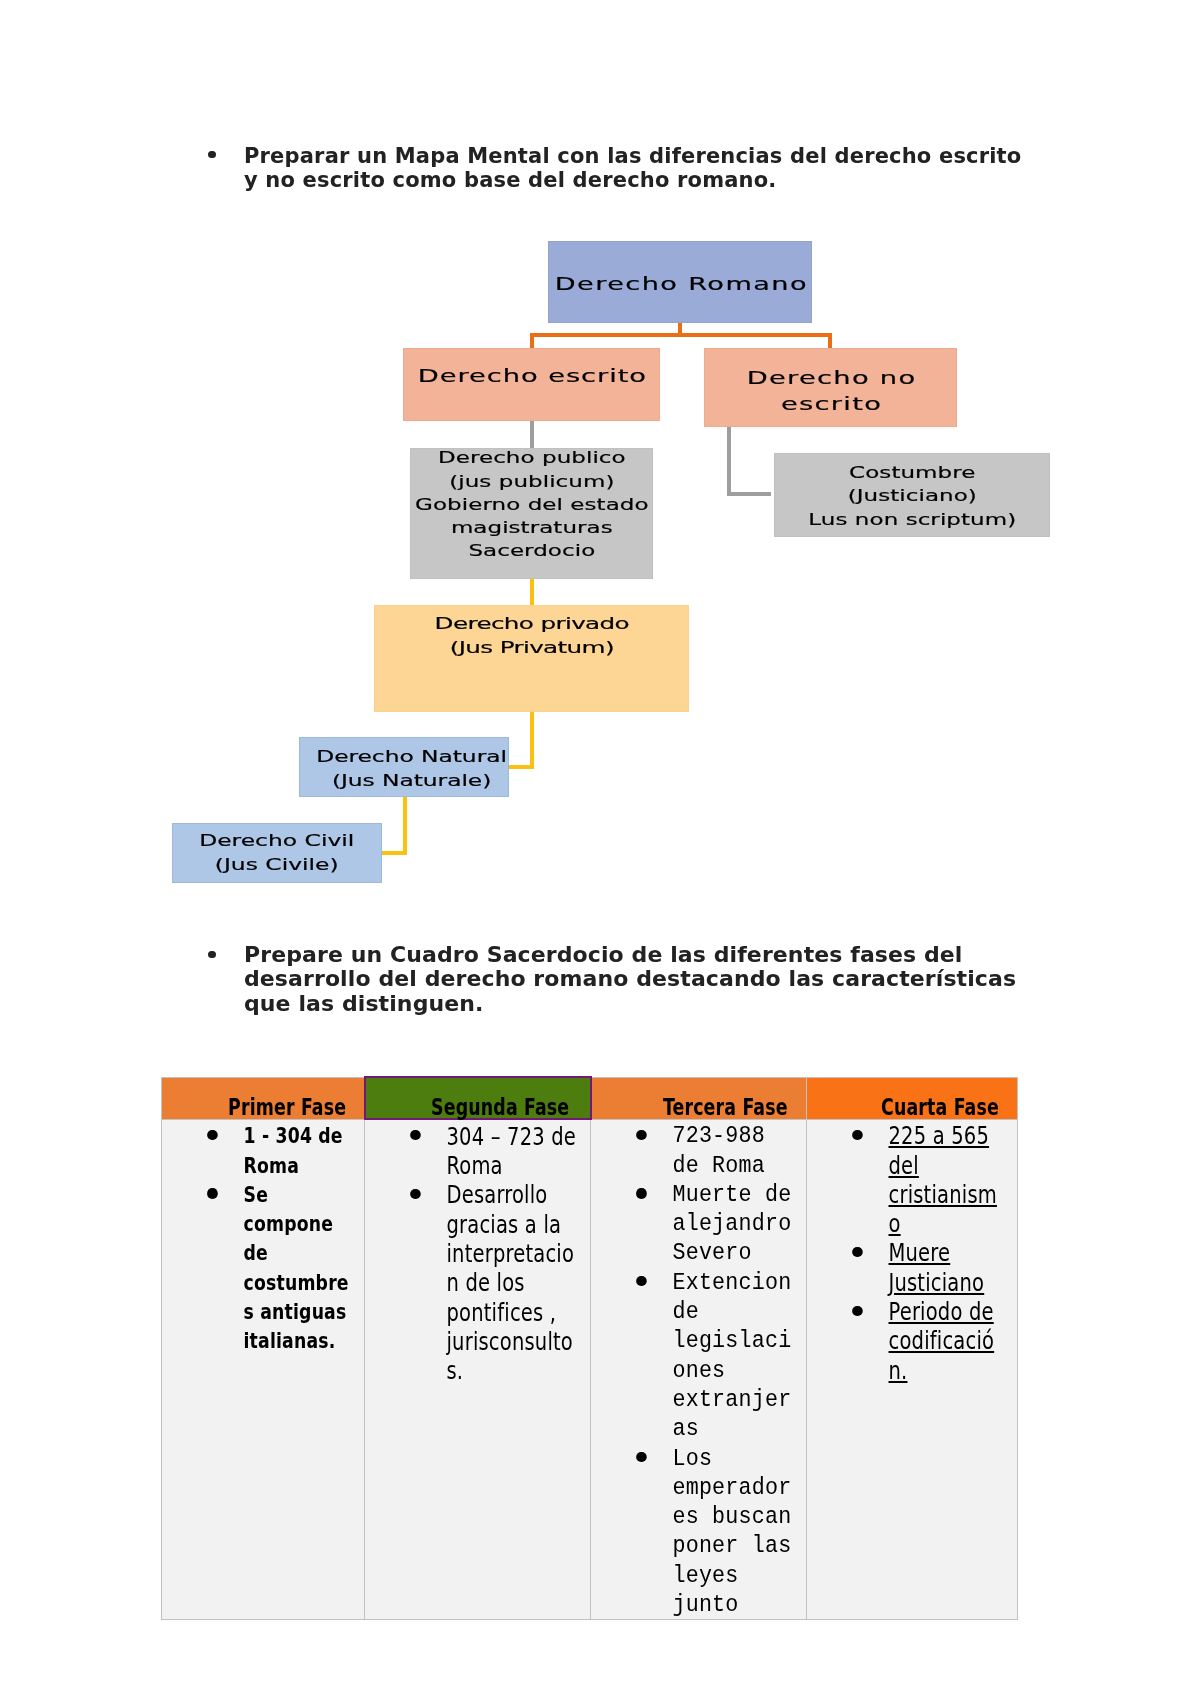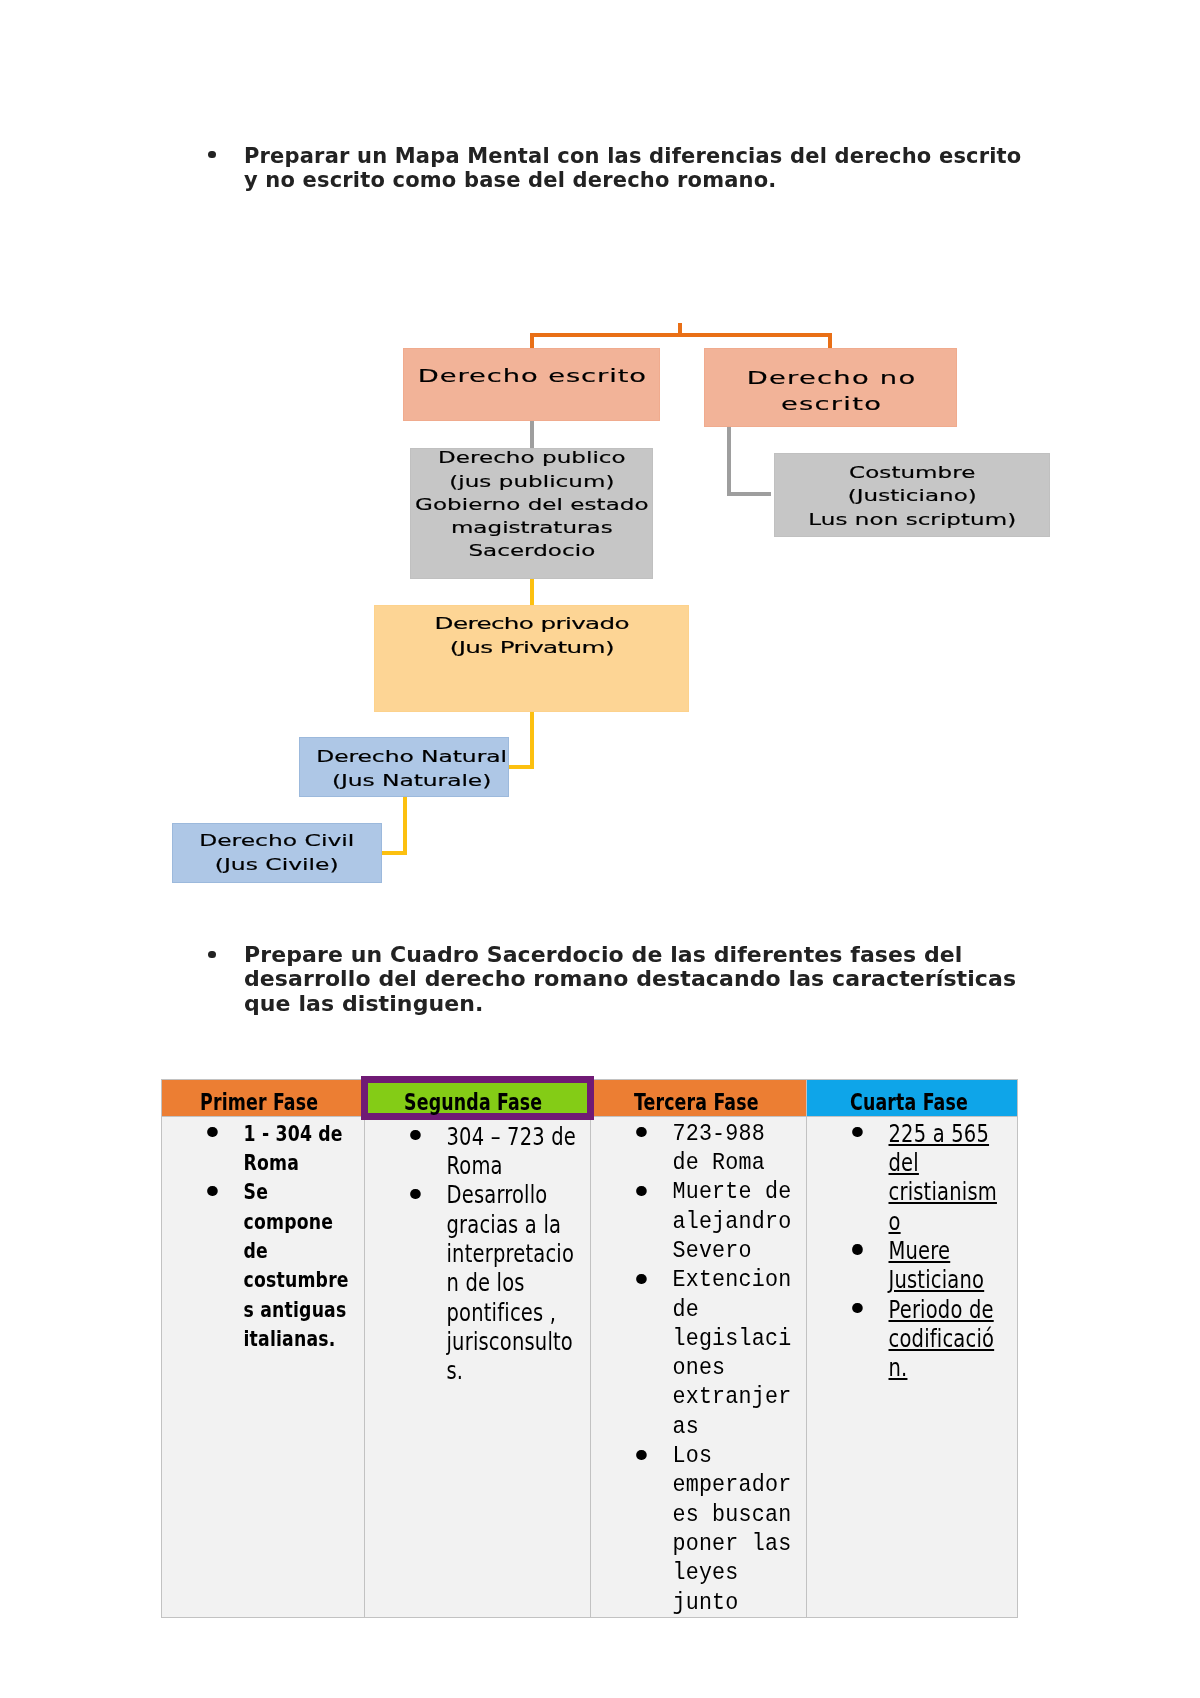--- a/index.html
+++ b/index.html
@@ -19,21 +19,21 @@
   .b2 { font-size:22px; letter-spacing:0.1px; }
 
   .node { position:absolute; box-sizing:border-box; display:flex;
           align-items:center; justify-content:center; color:#000; }
   .node .nt { display:block; text-align:center; white-space:pre-line;
               color:#000; transform-origin:center center;
               -webkit-text-stroke:0.18px #000; }
   .conn { position:absolute; }
 
   .tbl { position:absolute; border-collapse:collapse; table-layout:fixed; }
-  .tbl th { text-align:center; vertical-align:middle; padding:4px 0 0 12px;
+  .tbl th { text-align:right; vertical-align:middle; padding:14px 0 0 12px;
             box-sizing:border-box; }
   .tbl th span { display:inline-block; font-weight:bold; font-size:22.2px;
                  font-stretch:condensed; letter-spacing:0.2px;
                  transform:scaleX(0.87); transform-origin:left center;
                  position:relative; top:2px; }
   .tbl td { padding:1.8px 0 0 0; vertical-align:top; box-sizing:border-box; }
   .tbl ul { margin:0; padding:0; list-style:none;
             transform:scaleX(0.885); transform-origin:left top; }
   .tbl li { position:relative; font-size:24.5px; font-stretch:condensed;
             letter-spacing:0.22px; line-height:29.3px;
@@ -58,20 +58,23 @@
 <div class="conn" style="left:530px;top:333px;width:4px;height:17px;background:#e96f16;"></div>
 <div class="conn" style="left:828px;top:333px;width:4px;height:17px;background:#e96f16;"></div>
 <div class="conn" style="left:530px;top:420px;width:4px;height:30px;background:#9e9e9e;"></div>
 <div class="conn" style="left:727px;top:426px;width:4px;height:70px;background:#9e9e9e;"></div>
 <div class="conn" style="left:727px;top:492px;width:44px;height:4px;background:#9e9e9e;"></div>
 <div class="conn" style="left:530px;top:577px;width:4px;height:30px;background:#fcc010;"></div>
 <div class="conn" style="left:530px;top:710px;width:4px;height:59px;background:#fcc010;"></div>
 <div class="conn" style="left:505px;top:765px;width:29px;height:4px;background:#fcc010;"></div>
 <div class="conn" style="left:403px;top:795px;width:4px;height:60px;background:#fcc010;"></div>
 <div class="conn" style="left:378px;top:851px;width:29px;height:4px;background:#fcc010;"></div>
+<div class="node" style="left:548px;top:241px;width:264px;height:82px;background:#9aabd8;border:1px solid #93a4cd;">
+      <span class="nt" style="font-size:18.08px;letter-spacing:0.95px;line-height:27.0px;transform:scaleX(1.5);margin-left:3.42px;position:relative;top:1.0px;">Derecho Romano</span>
+    </div>
 <div class="node" style="left:403px;top:348px;width:257px;height:73px;background:#f2b398;border:1px solid #f0ab8e;">
       <span class="nt" style="font-size:18.22px;letter-spacing:0.62px;line-height:27.0px;transform:scaleX(1.5);margin-left:0.93px;position:relative;top:-9.0px;">Derecho escrito</span>
     </div>
 <div class="node" style="left:704px;top:348px;width:253px;height:79px;background:#f2b398;border:1px solid #f0ab8e;">
       <span class="nt" style="font-size:18.22px;letter-spacing:0.85px;line-height:26.0px;transform:scaleX(1.5);margin-left:1.27px;position:relative;top:3.0px;">Derecho no
 escrito</span>
     </div>
 <div class="node" style="left:410px;top:448px;width:243px;height:131px;background:#c6c6c6;border:1px solid #c0c0c0;">
       <span class="nt" style="font-size:15.34px;letter-spacing:0.04px;line-height:23.3px;transform:scaleX(1.5);margin-left:0.06px;position:relative;top:-8.0px;">Derecho publico
 (jus publicum)
@@ -101,23 +104,23 @@
 <table class="tbl" style="left:161px;top:1076px;width:856px;">
 <colgroup>
         <col style="width:203px">
         <col style="width:226px">
         <col style="width:216px">
         <col style="width:211px">
       </colgroup>
 <thead>
         <tr>
 <th style="background:#ec7e33;height:29px;border:1px solid #c2c2c2;"><span>Primer Fase</span></th>
-<th style="background:#84cc16;height:29px;border:7px solid #701a75;"><span>Segunda Fase</span></th>
+<th style="background:#4d7c0f;height:29px;border:2px solid #701a75;"><span>Segunda Fase</span></th>
 <th style="background:#ec7e33;height:29px;border:1px solid #c2c2c2;"><span>Tercera Fase</span></th>
-<th style="background:#0ea5e9;height:29px;border:1px solid #c2c2c2;"><span>Cuarta Fase</span></th>
+<th style="background:#f97316;height:29px;border:1px solid #c2c2c2;"><span>Cuarta Fase</span></th>
 </tr>
       </thead>
 <tbody>
         <tr>
 <td class="cell c0 bold" style="background:#f2f2f2;height:444px;border:1px solid #c2c2c2;">
 <ul>
               <li>1 - 304 de Roma</li>
               <li>Se compone de costumbres antiguas italianas.</li>
             </ul>
 </td>

